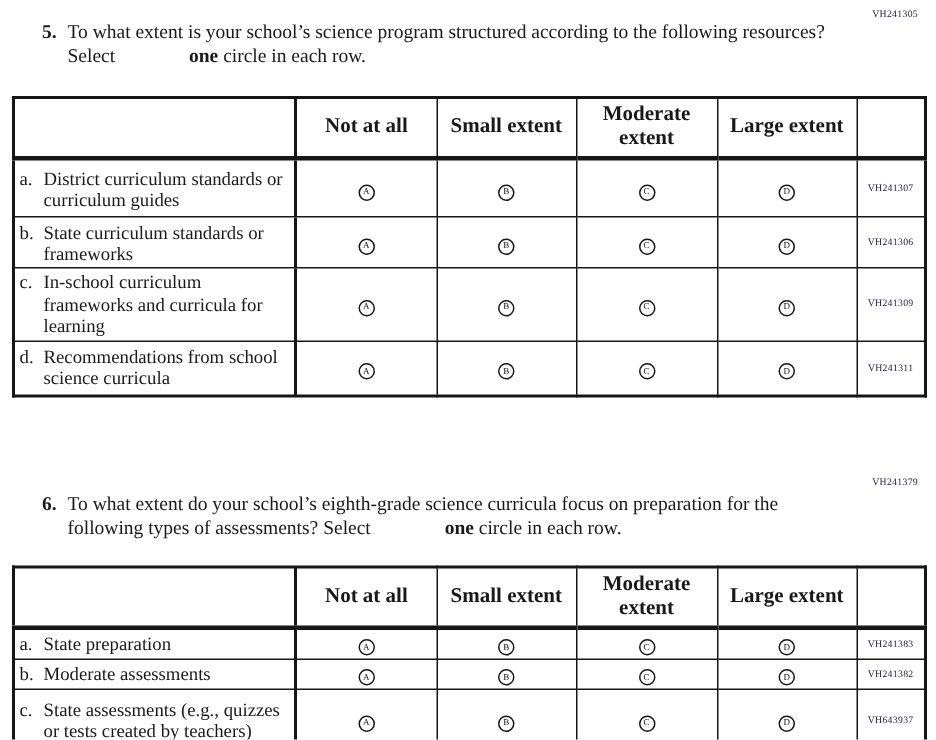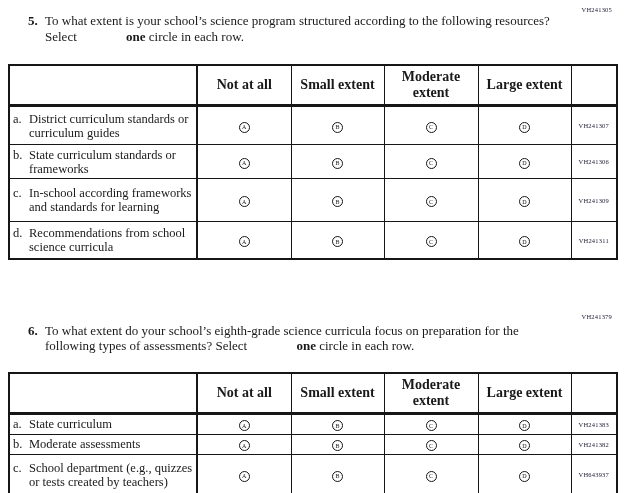--- a/index.html
+++ b/index.html
@@ -134,21 +134,21 @@
           <td class="opt"><span class="circle">A</span></td>
           <td class="opt"><span class="circle">B</span></td>
           <td class="opt"><span class="circle">C</span></td>
           <td class="opt"><span class="circle">D</span></td>
           <td class="code-cell">VH241306</td>
         </tr>
         <tr style="height:43px">
           <td class="label-cell">
               <span class="label-inner">
                 <span class="row-letter">c.</span>
-                <span class="row-text">In-school according frameworks and standards for learning</span>
+                <span class="row-text">In-school curriculum frameworks and curricula for learning</span>
               </span>
             </td>
           <td class="opt"><span class="circle">A</span></td>
           <td class="opt"><span class="circle">B</span></td>
           <td class="opt"><span class="circle">C</span></td>
           <td class="opt"><span class="circle">D</span></td>
           <td class="code-cell">VH241309</td>
         </tr>
         <tr style="height:37px">
           <td class="label-cell">
@@ -188,21 +188,21 @@
           <th>Moderate extent</th>
           <th>Large extent</th>
           <th></th>
         </tr>
       </thead>
       <tbody>
         <tr style="height:20px">
           <td class="label-cell">
               <span class="label-inner">
                 <span class="row-letter">a.</span>
-                <span class="row-text">State curriculum</span>
+                <span class="row-text">State preparation</span>
               </span>
             </td>
           <td class="opt"><span class="circle">A</span></td>
           <td class="opt"><span class="circle">B</span></td>
           <td class="opt"><span class="circle">C</span></td>
           <td class="opt"><span class="circle">D</span></td>
           <td class="code-cell">VH241383</td>
         </tr>
         <tr style="height:20px">
           <td class="label-cell">
@@ -214,21 +214,21 @@
           <td class="opt"><span class="circle">A</span></td>
           <td class="opt"><span class="circle">B</span></td>
           <td class="opt"><span class="circle">C</span></td>
           <td class="opt"><span class="circle">D</span></td>
           <td class="code-cell">VH241382</td>
         </tr>
         <tr style="height:42px">
           <td class="label-cell">
               <span class="label-inner">
                 <span class="row-letter">c.</span>
-                <span class="row-text">School department (e.g., quizzes or tests created by teachers)</span>
+                <span class="row-text">State assessments (e.g., quizzes or tests created by teachers)</span>
               </span>
             </td>
           <td class="opt"><span class="circle">A</span></td>
           <td class="opt"><span class="circle">B</span></td>
           <td class="opt"><span class="circle">C</span></td>
           <td class="opt"><span class="circle">D</span></td>
           <td class="code-cell">VH643937</td>
         </tr>
       </tbody>
     </table>

